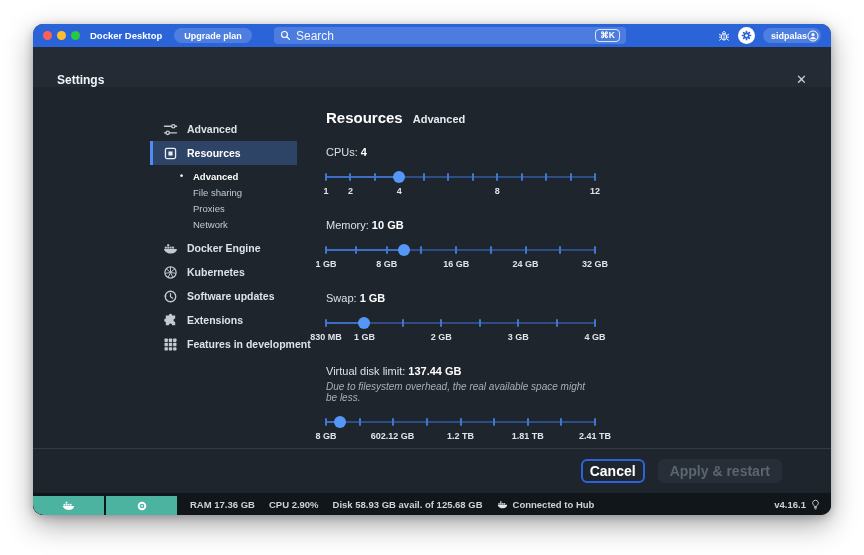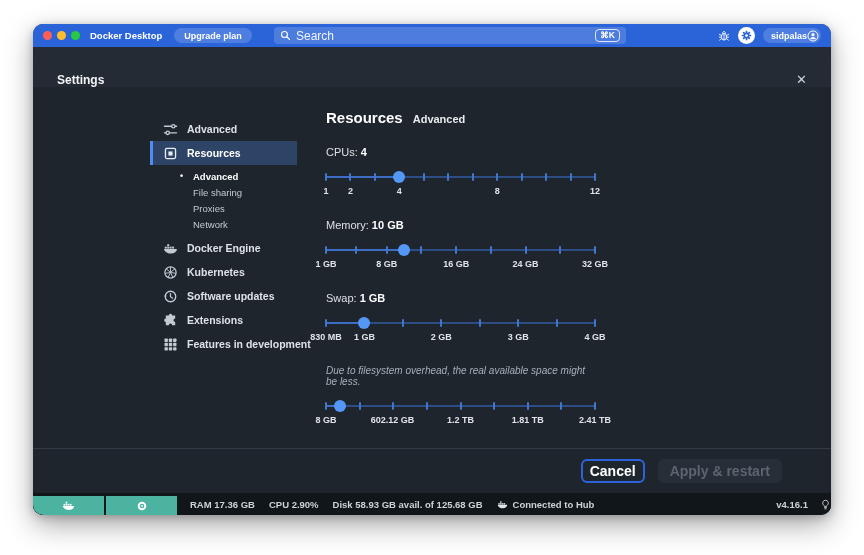--- a/index.html
+++ b/index.html
@@ -66,21 +66,21 @@
   .btn { height: 24px; border-radius: 6px; font-size: 14px; font-weight: bold; font-family: inherit; cursor: pointer; }
   .btn-cancel { padding: 0 7px; border: 2px solid var(--cancel_border); background: transparent; color: #fff; }
   .btn-apply { padding: 0 12px; border: none; background: var(--disabled_bg); color: var(--disabled_text); cursor: default; }
   
   .statusbar { flex: 0 0 22px; background: var(--statusbar_bg); display: flex; align-items: stretch; font-size: 9.5px; color: #ccd2d7; }
   .teal-group { display: flex; gap: 2px; align-self: flex-end; height: 19px; }
   .teal-btn { width: 71px; background: var(--teal); display: flex; align-items: center; justify-content: center; color: #fff; border: none; cursor: pointer; }
   .teal-btn.first { border-bottom-left-radius: 10px; }
   .stats { display: flex; align-items: center; gap: 14px; margin-left: 13px; font-weight: bold; }
   .conn { display: flex; align-items: center; gap: 5px; font-weight: bold; }
-  .version { margin-left: auto; display: flex; align-items: center; gap: 12px; font-weight: bold; }
+  .version { margin-left: auto; display: flex; align-items: center; gap: 4px; padding-right: 10px; font-weight: bold; }
   svg { overflow: visible; }
 </style>
 </head>
 <body>
 
 <svg width="0" height="0" style="position:absolute" aria-hidden="true">
   <defs>
     <symbol id="i-whale" viewBox="0 0 16 13">
       <path fill="currentColor" d="M1.1 7h13.8c-.3 3-2.7 4.9-6.3 4.9-3.2 0-5.6-1.3-7-3.4C1.3 8.1 1.1 7.6 1.1 7z"></path>
       <rect fill="currentColor" x="1.9" y="4.5" width="2.1" height="2.1"></rect>
@@ -348,20 +348,23 @@
           <div class="slider-labels">
               <span class="tlabel" style="left:0.00%">830 MB</span>
               <span class="tlabel" style="left:14.29%">1 GB</span>
               <span class="tlabel" style="left:42.86%">2 GB</span>
               <span class="tlabel" style="left:71.43%">3 GB</span>
               <span class="tlabel" style="left:100.00%">4 GB</span>
             </div>
         </div>
 
         <div class="field">
+          <div class="field-label">
+            <span>Virtual disk limit:</span> <b>137.44 GB</b>
+          </div>
           <div class="field-note">Due to filesystem overhead, the real available space might be less.</div>
           <div class="slider">
               <div class="track"></div>
               <div class="fill" style="width:5.39%"></div>
               <div class="tick" style="left:0.00%"></div>
               <div class="tick" style="left:12.50%"></div>
               <div class="tick" style="left:25.00%"></div>
               <div class="tick" style="left:37.50%"></div>
               <div class="tick" style="left:50.00%"></div>
               <div class="tick" style="left:62.50%"></div>

